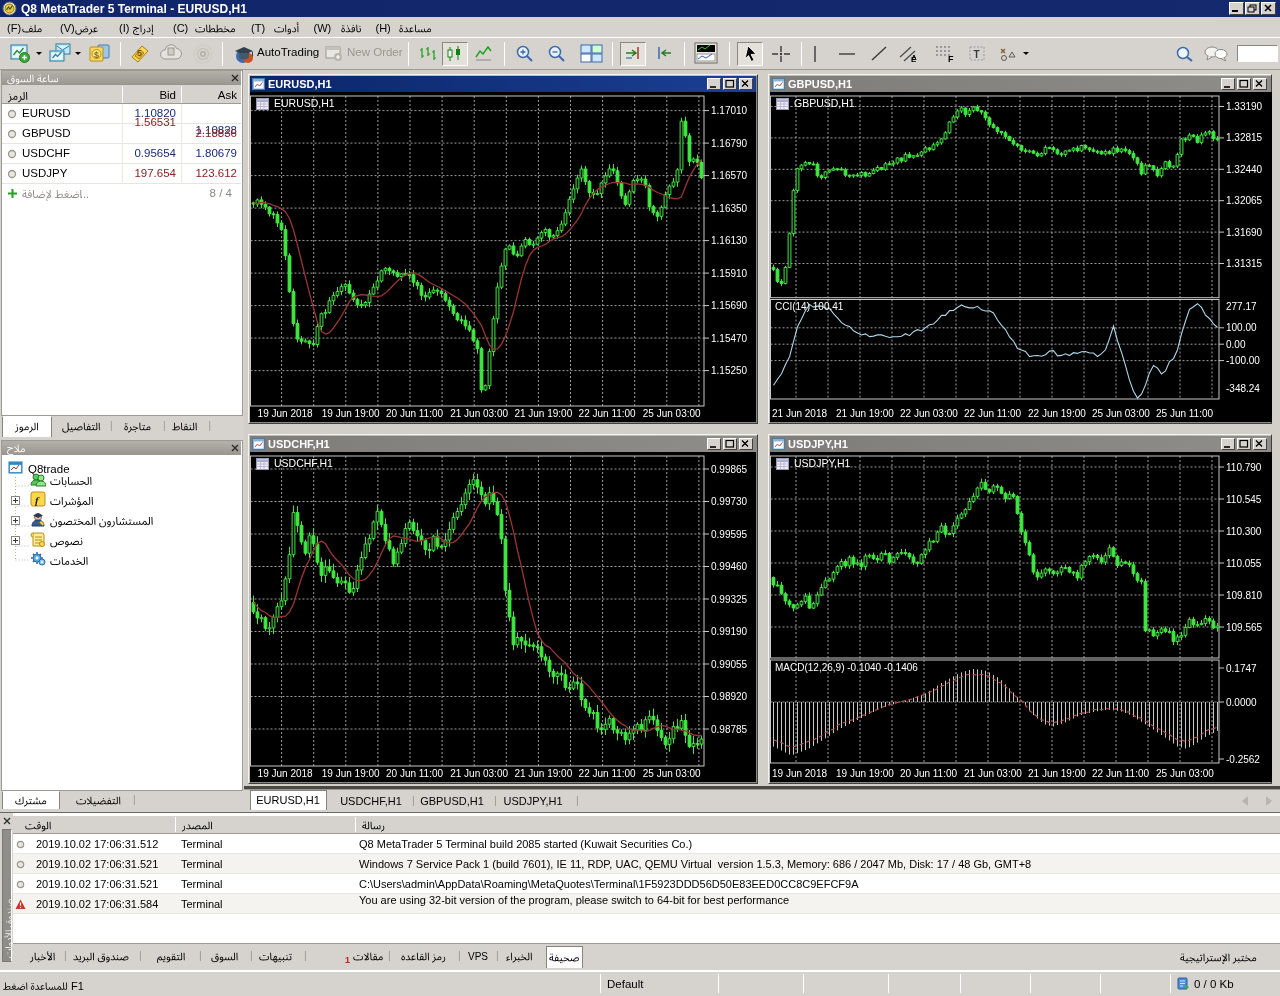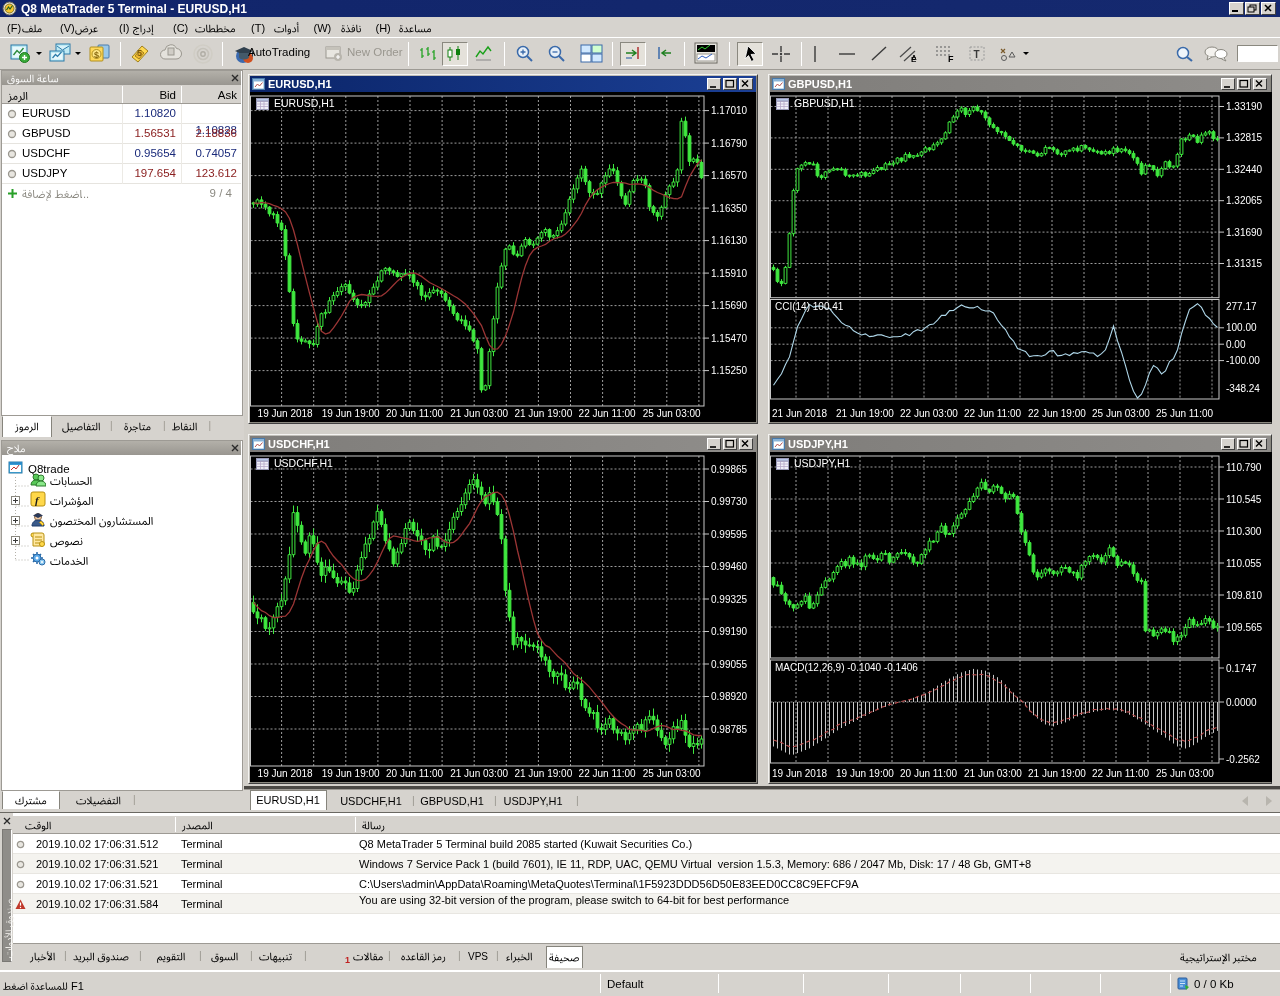--- a/index.html
+++ b/index.html
@@ -132,21 +132,21 @@
     <circle cx="13" cy="11" r="9" fill="none" stroke="#d0cdc5" stroke-width="1.6"></circle>
   </svg>
 <div style="position:absolute;left:222px;top:42px;width:1px;height:24px;background:#9d9a94;border-right:1px solid #fff"></div>
 <svg style="position:absolute;left:233px;top:43px;" width="22" height="22">
     <circle cx="10" cy="13" r="7" fill="#3a6ab0"></circle>
     <circle cx="15" cy="15" r="5" fill="#d05020"></circle>
     <path d="M2 8l9-4 9 4-9 4z" fill="#30404e"></path>
     <path d="M6 10v4c0 1.5 2 2.5 5 2.5s5-1 5-2.5v-4" fill="#445a6a"></path>
     <path d="M19.5 8.5v5" stroke="#30404e"></path>
   </svg>
-<div style="position:absolute;left:248px;top:46px;font:normal 11.5px 'Liberation Sans', sans-serif;color:#000;white-space:pre;letter-spacing:0">AutoTrading</div>
+<div style="position:absolute;left:257px;top:46px;font:normal 11.5px 'Liberation Sans', sans-serif;color:#000;white-space:pre;letter-spacing:0">AutoTrading</div>
 <svg style="position:absolute;left:324px;top:44px;" width="20" height="20">
     <rect x="2" y="3" width="14" height="11" fill="#e8e6e0" stroke="#9a978f"></rect>
     <rect x="2" y="3" width="14" height="3" fill="#c5c2ba"></rect>
     <circle cx="14" cy="13" r="4" fill="#b8b5ad"></circle>
     <path d="M14 11v4M12 13h4" stroke="#fff" stroke-width="1.2"></path>
   </svg>
 <div style="position:absolute;left:347px;top:46px;font:normal 11.5px 'Liberation Sans', sans-serif;color:#9a978f;white-space:pre;letter-spacing:0">New Order</div>
 <div style="position:absolute;left:408px;top:42px;width:1px;height:24px;background:#9d9a94;border-right:1px solid #fff"></div>
 <svg style="position:absolute;left:418px;top:44px;" width="20" height="20">
     <path d="M4 4v10M2 6h2M4 12h2M10 3v9M8 5h2M10 10h2M16 6v10M14 8h2M16 14h2" stroke="#18a018" stroke-width="1.2"></path>
@@ -300,29 +300,29 @@
     <circle cx="5" cy="5" r="3.5" fill="#e8e6e0" stroke="#9a978f" stroke-width="1.3"></circle>
   </svg>
 <div style="position:absolute;left:22px;top:107px;font:normal 11.5px 'Liberation Sans', sans-serif;color:#000;white-space:pre;letter-spacing:0">EURUSD</div>
 <div style="position:absolute;right:1104px;top:107px;font:normal 11.5px 'Liberation Sans', sans-serif;color:#1a2a7a;white-space:pre;letter-spacing:0">1.10820</div>
 <div style="position:absolute;right:1043px;top:124px;font:normal 11.5px 'Liberation Sans', sans-serif;color:#1a2a7a;white-space:pre;letter-spacing:0">1.10828</div>
 <div style="position:absolute;left:2px;top:143px;width:239px;height:1px;background:#e6e4df"></div>
 <svg style="position:absolute;left:7px;top:129px;" width="10" height="10">
     <circle cx="5" cy="5" r="3.5" fill="#e8e6e0" stroke="#9a978f" stroke-width="1.3"></circle>
   </svg>
 <div style="position:absolute;left:22px;top:127px;font:normal 11.5px 'Liberation Sans', sans-serif;color:#000;white-space:pre;letter-spacing:0">GBPUSD</div>
-<div style="position:absolute;right:1104px;top:127px;font:normal 11.5px 'Liberation Sans', sans-serif;color:#8b2020;white-space:pre;letter-spacing:0">1.56531</div>
+<div style="position:absolute;right:1104px;top:116px;font:normal 11.5px 'Liberation Sans', sans-serif;color:#8b2020;white-space:pre;letter-spacing:0">1.56531</div>
 <div style="position:absolute;right:1043px;top:127px;font:normal 11.5px 'Liberation Sans', sans-serif;color:#8b2020;white-space:pre;letter-spacing:0">2.18836</div>
 <div style="position:absolute;left:2px;top:163px;width:239px;height:1px;background:#e6e4df"></div>
 <svg style="position:absolute;left:7px;top:149px;" width="10" height="10">
     <circle cx="5" cy="5" r="3.5" fill="#e8e6e0" stroke="#9a978f" stroke-width="1.3"></circle>
   </svg>
 <div style="position:absolute;left:22px;top:147px;font:normal 11.5px 'Liberation Sans', sans-serif;color:#000;white-space:pre;letter-spacing:0">USDCHF</div>
 <div style="position:absolute;right:1104px;top:147px;font:normal 11.5px 'Liberation Sans', sans-serif;color:#1a2a7a;white-space:pre;letter-spacing:0">0.95654</div>
-<div style="position:absolute;right:1043px;top:147px;font:normal 11.5px 'Liberation Sans', sans-serif;color:#1a2a7a;white-space:pre;letter-spacing:0">0.74057</div>
+<div style="position:absolute;right:1043px;top:147px;font:normal 11.5px 'Liberation Sans', sans-serif;color:#1a2a7a;white-space:pre;letter-spacing:0">1.80679</div>
 <div style="position:absolute;left:2px;top:183px;width:239px;height:1px;background:#e6e4df"></div>
 <svg style="position:absolute;left:7px;top:169px;" width="10" height="10">
     <circle cx="5" cy="5" r="3.5" fill="#e8e6e0" stroke="#9a978f" stroke-width="1.3"></circle>
   </svg>
 <div style="position:absolute;left:22px;top:167px;font:normal 11.5px 'Liberation Sans', sans-serif;color:#000;white-space:pre;letter-spacing:0">USDJPY</div>
 <div style="position:absolute;right:1104px;top:167px;font:normal 11.5px 'Liberation Sans', sans-serif;color:#8b2020;white-space:pre;letter-spacing:0">197.654</div>
 <div style="position:absolute;right:1043px;top:167px;font:normal 11.5px 'Liberation Sans', sans-serif;color:#8b2020;white-space:pre;letter-spacing:0">123.612</div>
 <svg style="position:absolute;left:7px;top:188px;" width="11" height="11">
     <path d="M5.5 1v9M1 5.5h9" stroke="#28a028" stroke-width="2"></path>
   </svg>
@@ -333,21 +333,21 @@
         <path transform="translate(933,0)" d="M291 -5Q211 -5 168.5 13.0Q126 31 110.0 69.0Q94 107 92 167L72 714H154L174 199Q176 150 183.5 123.5Q191 97 217.5 87.0Q244 77 301 77Q322 77 331.5 65.5Q341 54 341 38Q341 22 327.0 8.5Q313 -5 291 -5Z"></path>
         <path transform="translate(1224,0)" d="M484 -18Q396 -18 336.5 -11.5Q277 -5 240.0 8.0Q203 21 184.0 41.0Q165 61 158 89L181 97Q156 49 127.0 27.5Q98 6 66.5 0.5Q35 -5 0 -5L10 77Q45 77 67.5 87.0Q90 97 104.5 120.0Q119 143 130.0 181.0Q141 219 154 275L227 256Q221 233 216.0 212.0Q211 191 208.5 175.5Q206 160 206 151Q206 127 217.0 110.5Q228 94 259.0 83.5Q290 73 348.5 68.5Q407 64 502 64Q568 64 620.0 72.0Q672 80 707.5 96.5Q743 113 762.0 137.0Q781 161 781 192Q781 214 770.0 235.5Q759 257 736.0 272.0Q713 287 675 287Q627 287 579.5 262.0Q532 237 489.5 199.5Q447 162 414.0 123.0Q381 84 361 55L274 58Q306 110 350.5 164.5Q395 219 448.5 265.5Q502 312 561.0 340.5Q620 369 681 369Q736 369 775.5 346.5Q815 324 836.5 286.0Q858 248 858 200Q858 141 823.5 91.5Q789 42 707.0 12.0Q625 -18 484 -18ZM652 472Q631 472 616.5 486.5Q602 501 602 521Q602 541 616.5 556.0Q631 571 652 571Q672 571 686.5 556.0Q701 541 701 521Q701 501 686.5 486.5Q672 472 652 472Z"></path>
         <path transform="translate(2127,0)" d="M93 -271 82 -222Q105 -217 119.5 -213.5Q134 -210 153 -205L148 -224Q124 -217 103.0 -193.5Q82 -170 82 -140Q82 -113 95.0 -95.0Q108 -77 129.5 -67.5Q151 -58 175 -58Q184 -58 195.5 -60.0Q207 -62 217 -66L210 -111Q201 -109 192.5 -107.0Q184 -105 175 -105Q154 -105 142.5 -113.5Q131 -122 131 -138Q131 -156 143.0 -170.0Q155 -184 170.5 -191.5Q186 -199 197 -199L160 -202Q184 -196 205.5 -189.5Q227 -183 243 -176L258 -222Q236 -230 207.0 -239.0Q178 -248 148.0 -256.5Q118 -265 93 -271ZM393 536Q393 558 390.0 589.0Q387 620 383.0 651.0Q379 682 375 704L461 714Q464 694 467.5 661.5Q471 629 473.0 597.0Q475 565 475 544Q475 496 468.5 450.5Q462 405 448.0 361.5Q434 318 411 277L399 255Q371 208 330.0 164.5Q289 121 234 82H360Q394 82 412.0 90.5Q430 99 436.5 113.0Q443 127 443 143Q443 170 410.5 210.5Q378 251 321.0 300.5Q264 350 192.0 405.0Q120 460 40 517L87 583Q179 515 249.5 460.0Q320 405 370.5 359.5Q421 314 453.5 275.5Q486 237 501.5 202.5Q517 168 517 135Q517 113 509.5 89.5Q502 66 483.5 45.5Q465 25 431.5 12.5Q398 0 345 0H115V81Q218 155 278.5 225.0Q339 295 366.0 371.0Q393 447 393 536Z"></path>
         <path transform="translate(2969,0)" d="M831 -5Q805 -5 765.5 0.5Q726 6 685.5 20.0Q645 34 617 59L699 100Q734 86 771.5 81.5Q809 77 841 77Q862 77 871.5 65.5Q881 54 881 38Q881 22 867.0 8.5Q853 -5 831 -5ZM369 -13Q306 -13 252.5 -11.0Q199 -9 155.0 -6.5Q111 -4 77.0 -0.5Q43 3 20 6L29 84Q58 80 95.5 77.0Q133 74 178.5 72.5Q224 71 276.0 70.0Q328 69 387 69Q453 69 505.0 77.0Q557 85 592.5 101.5Q628 118 647.0 142.0Q666 166 666 197Q666 219 655.0 240.5Q644 262 621.0 277.0Q598 292 560 292Q512 292 464.5 267.0Q417 242 374.5 204.5Q332 167 299.0 128.0Q266 89 246 60L159 63Q191 115 235.5 169.5Q280 224 333.5 270.5Q387 317 446.0 345.5Q505 374 566 374Q621 374 660.5 351.5Q700 329 721.5 291.0Q743 253 743 205Q743 146 708.5 96.5Q674 47 592.0 17.0Q510 -13 369 -13ZM213 99 193 714H274L294 169Z"></path>
         <path transform="translate(3800,0)" d="M0 -5 10 77Q70 77 123.0 88.5Q176 100 220.5 119.5Q265 139 297.0 164.5Q329 190 346.5 217.5Q364 245 364 272Q364 285 355.0 298.5Q346 312 324.5 321.0Q303 330 267 330Q245 330 218.0 324.0Q191 318 166.5 307.5Q142 297 126 284Q153 262 176.5 241.0Q200 220 225.0 195.5Q250 171 279 140Q302 123 330.5 111.0Q359 99 392.5 91.5Q426 84 461.0 80.5Q496 77 531 77Q552 77 561.5 65.5Q571 54 571 38Q571 22 557.0 8.5Q543 -5 521 -5Q466 -5 408.5 5.5Q351 16 301.0 37.5Q251 59 216 92Q199 114 178.0 136.0Q157 158 132.5 180.5Q108 203 80 223Q74 228 68.0 241.0Q62 254 58.0 268.0Q54 282 54 289Q54 304 73.0 325.0Q92 346 124.0 365.5Q156 385 197.0 398.0Q238 411 282 411Q339 411 374.5 394.0Q410 377 426.5 350.5Q443 324 443 294Q443 250 421.0 206.5Q399 163 358.0 125.0Q317 87 262.0 57.5Q207 28 140.5 11.5Q74 -5 0 -5ZM275 514Q254 514 239.5 528.5Q225 543 225 563Q225 583 239.5 598.0Q254 613 275 613Q295 613 309.5 598.0Q324 583 324 563Q324 543 309.5 528.5Q295 514 275 514Z"></path>
         <path transform="translate(4321,0)" d="M484 -18Q396 -18 336.5 -11.5Q277 -5 240.0 8.0Q203 21 184.0 41.0Q165 61 158 89L181 97Q156 49 127.0 27.5Q98 6 66.5 0.5Q35 -5 0 -5L10 77Q45 77 67.5 87.0Q90 97 104.5 120.0Q119 143 130.0 181.0Q141 219 154 275L227 256Q221 233 216.0 212.0Q211 191 208.5 175.5Q206 160 206 151Q206 127 217.0 110.5Q228 94 259.0 83.5Q290 73 348.5 68.5Q407 64 502 64Q568 64 620.0 72.0Q672 80 707.5 96.5Q743 113 762.0 137.0Q781 161 781 192Q781 214 770.0 235.5Q759 257 736.0 272.0Q713 287 675 287Q627 287 579.5 262.0Q532 237 489.5 199.5Q447 162 414.0 123.0Q381 84 361 55L274 58Q306 110 350.5 164.5Q395 219 448.5 265.5Q502 312 561.0 340.5Q620 369 681 369Q736 369 775.5 346.5Q815 324 836.5 286.0Q858 248 858 200Q858 141 823.5 91.5Q789 42 707.0 12.0Q625 -18 484 -18ZM652 472Q631 472 616.5 486.5Q602 501 602 521Q602 541 616.5 556.0Q631 571 652 571Q672 571 686.5 556.0Q701 541 701 521Q701 501 686.5 486.5Q672 472 652 472Z"></path>
         <path transform="translate(5224,0)" d="M92 0 72 714H153L173 0Z"></path>
       </g>
     </svg></div>
 <div style="position:absolute;left:80px;top:188px;font:normal 11px 'Liberation Sans', sans-serif;color:#8a8880;white-space:pre;letter-spacing:0">...</div>
-<div style="position:absolute;right:1048px;top:187px;font:normal 11.5px 'Liberation Sans', sans-serif;color:#8a8880;white-space:pre;letter-spacing:0">9 / 4</div>
+<div style="position:absolute;right:1048px;top:187px;font:normal 11.5px 'Liberation Sans', sans-serif;color:#8a8880;white-space:pre;letter-spacing:0">8 / 4</div>
 <div style="position:absolute;left:122px;top:104px;width:1px;height:80px;background:#eceae5"></div>
 <div style="position:absolute;left:181px;top:104px;width:1px;height:80px;background:#eceae5"></div>
 <div style="position:absolute;left:1px;top:415px;width:242px;height:23px;background:#d6d3ce;border-top:1px solid #9d9a94"></div>
 <div style="position:absolute;left:2px;top:416px;width:50px;height:21px;background:#fff;border:1px solid #86847c;border-top-color:#fff;border-bottom:none;box-shadow:inset 1px 0 0 #fff"></div>
 <div style="position:absolute;left:15.1px;top:418.8px;line-height:0;"><svg width="23.7" height="14.3" style="overflow:visible">
       <g fill="#000" transform="translate(0,11.2) scale(0.010500,-0.010500)">
         <path transform="translate(0,0)" d="M4 -230 -25 -154Q76 -122 130.5 -77.5Q185 -33 205.5 15.0Q226 63 226 107Q226 135 220.0 161.0Q214 187 199.0 220.0Q184 253 157 302L230 339Q268 274 284.5 216.0Q301 158 301 114Q301 51 280.5 0.0Q260 -51 226.5 -90.5Q193 -130 153.5 -158.0Q114 -186 74.5 -204.0Q35 -222 4 -230ZM177 454Q156 454 141.5 468.5Q127 483 127 503Q127 523 141.5 538.0Q156 553 177 553Q197 553 211.5 538.0Q226 523 226 503Q226 483 211.5 468.5Q197 454 177 454Z"></path>
         <path transform="translate(367,0)" d="M58 -230 40 -148Q100 -140 150.5 -125.5Q201 -111 237.5 -84.0Q274 -57 294.0 -13.0Q314 31 314 97Q314 165 289.0 210.0Q264 255 224 255Q203 255 185.0 239.0Q167 223 155.5 196.0Q144 169 144 137Q144 119 152.0 107.5Q160 96 175.5 89.5Q191 83 215.0 80.0Q239 77 271 77H482Q503 77 512.5 65.5Q522 54 522 38Q522 22 508.0 8.5Q494 -5 472 -5H233Q188 -5 149.5 8.0Q111 21 87.5 48.5Q64 76 64 121Q64 163 77.0 201.5Q90 240 112.5 270.5Q135 301 165.5 319.0Q196 337 232 337Q278 337 314.0 310.0Q350 283 371.0 228.5Q392 174 392 91Q392 -2 354.5 -69.5Q317 -137 242.5 -177.0Q168 -217 58 -230Z"></path>
         <path transform="translate(839,0)" d="M0 -5 10 77Q38 77 57.0 89.0Q76 101 94.0 129.0Q112 157 133 204Q162 268 190.5 301.0Q219 334 247.5 346.0Q276 358 304 358Q338 358 367.0 340.5Q396 323 418.0 294.0Q440 265 452.5 230.5Q465 196 465 162Q465 102 444.0 66.5Q423 31 390.5 15.5Q358 0 323 0Q292 0 243.5 12.0Q195 24 121 73L160 136Q209 105 248.5 93.5Q288 82 314 82Q343 82 360.0 90.5Q377 99 385.0 115.0Q393 131 393 151Q393 180 379.0 209.0Q365 238 343.5 257.0Q322 276 298 276Q280 276 263.0 266.0Q246 256 228.0 229.0Q210 202 187 151Q163 97 141.5 65.5Q120 34 98.0 19.0Q76 4 52.5 -0.5Q29 -5 0 -5Z"></path>
         <path transform="translate(1364,0)" d="M4 -232 -25 -156Q48 -132 96.5 -101.0Q145 -70 173.5 -35.0Q202 0 214.0 36.5Q226 73 226 107Q226 156 204.5 206.5Q183 257 157 302L230 339Q249 304 263.5 270.0Q278 236 289.5 206.0Q301 176 308 151Q322 108 344.5 92.5Q367 77 406 77Q427 77 436.5 65.5Q446 54 446 38Q446 22 432.0 8.5Q418 -5 396 -5Q352 -5 324.5 10.5Q297 26 283.0 51.5Q269 77 264 105L296 87Q296 21 266.5 -33.5Q237 -88 191.0 -128.5Q145 -169 95.0 -195.0Q45 -221 4 -232Z"></path>

